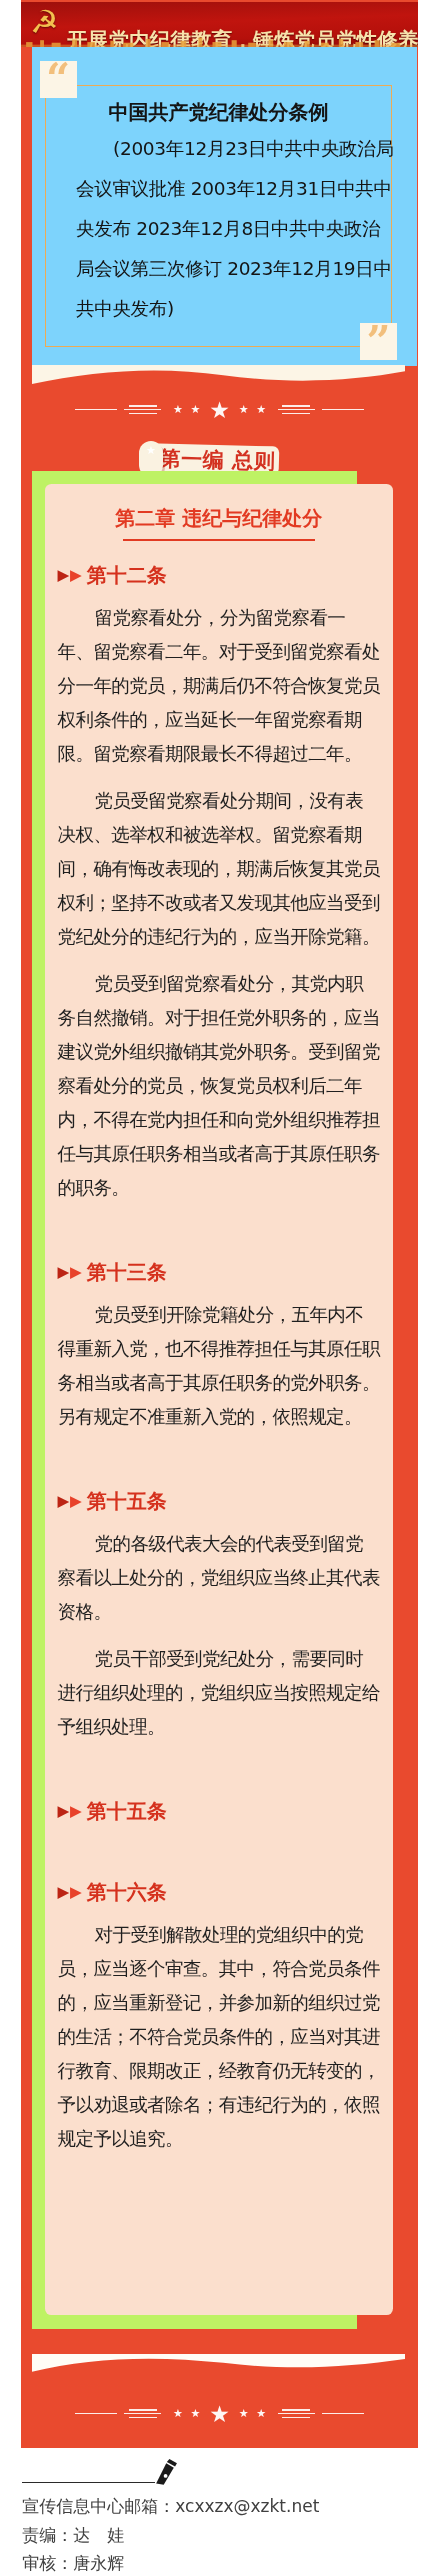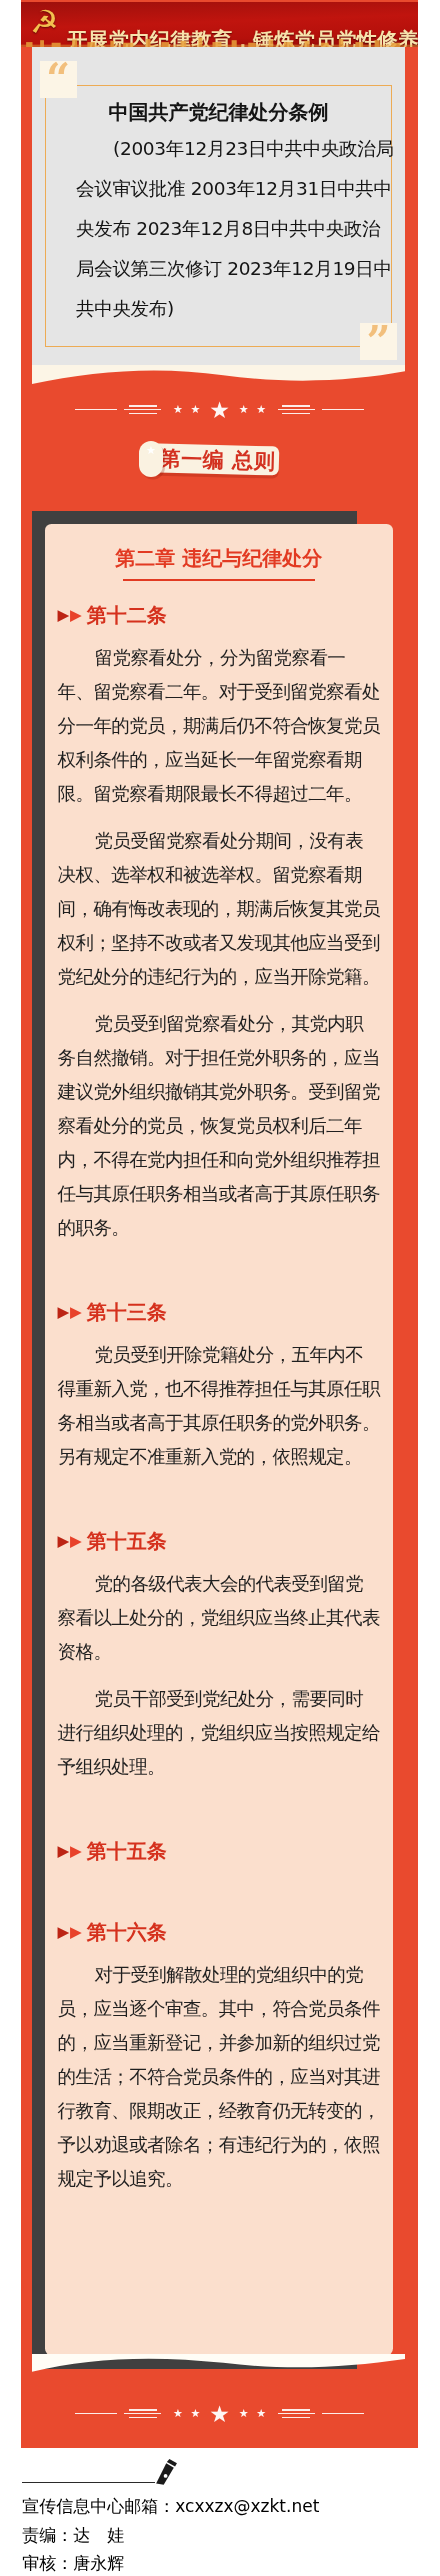--- a/index.html
+++ b/index.html
@@ -10,21 +10,21 @@
   
   .banner{position:absolute;left:21px;top:1.9px;width:397px;height:45px;overflow:hidden;
           background:linear-gradient(178deg,#9E100C 0%,#C0140E 45%,#B5100B 75%,#8E0A07 100%);}
   .banner-emblem{position:absolute;left:9px;top:2.6px;font-size:32px;line-height:36px;color:#F3C04F;
                  text-shadow:0 1.3px 1.9px rgba(40,0,0,.6);}
   .banner-title{position:absolute;left:46px;top:24px;width:348px;font-size:20.4px;font-weight:bold;
                 color:#F7E3AC;letter-spacing:0.3px;white-space:nowrap;
                 text-shadow:0 1.3px 1.3px rgba(60,0,0,.75);}
   .banner-skyline{position:absolute;left:0;bottom:0;width:397px;height:10.2px;opacity:.85;}
   
-  .quote-card{position:absolute;left:32px;top:47px;width:373px;height:319px;background:#e5e5e5;}
+  .quote-card{position:absolute;left:32px;top:47px;width:373px;height:319px;background:#7dd3fc;padding-left:12px;}
   .quote-wave{position:absolute;left:32px;top:365px;width:373px;height:20.4px;display:block;}
   .quote-border{position:absolute;left:13.4px;top:38px;width:345px;height:260px;border:1.3px solid #EDAB54;}
   .quote-open{position:absolute;left:7.7px;top:14px;background:#FCF5E6;padding:0 6.4px;
               font-family:"DejaVu Serif","Liberation Serif",serif;font-weight:bold;font-size:42px;
               line-height:37px;color:#F2BF7C;}
   .quote-close{position:absolute;left:328px;top:276px;background:#FCF5E6;padding:0 6.4px;
                font-family:"DejaVu Serif","Liberation Serif",serif;font-weight:bold;font-size:42px;
                line-height:37px;color:#F2BF7C;}
   .quote-title{position:absolute;left:25.5px;top:52px;width:322px;text-align:center;
                font-size:20px;font-weight:bold;color:#141414;}
@@ -44,39 +44,39 @@
   
   .ribbon{position:absolute;left:139px;top:441px;width:140px;height:38px;}
   .ribbon-body{position:absolute;left:16.6px;top:3.8px;width:123px;height:29px;background:#FAF2E1;
                border-radius:2.6px 6.4px 6.4px 2.6px;transform:rotate(1.4deg);
                box-shadow:0 3.2px 0 rgba(150,25,8,.28);display:flex;align-items:center;justify-content:center;}
   .ribbon-label{font-size:21px;font-weight:bold;color:#D33120;letter-spacing:0.6px;}
   .ribbon-capsule{position:absolute;left:0;top:0;width:24px;height:36px;background:#FAF2E1;
                   border-radius:12px;box-shadow:1.9px 2.6px 0 rgba(150,25,8,.25);text-align:center;}
   .ribbon-capsule .cap-star{display:block;margin-top:3.2px;font-size:11px;color:#ffffff;font-style:normal;}
   
-  .main-card{position:absolute;left:32px;top:511px;width:325px;height:1858px;background:#404040;}
+  .main-card{position:absolute;left:32px;top:471px;width:325px;height:1858px;background:#bef264;}
   .main-wave{position:absolute;left:32px;top:2354px;width:373px;height:19px;display:block;}
   .panel{position:absolute;left:12.8px;top:12.8px;width:348px;height:1831px;background:#FBDFCD;
          border-radius:6.4px;box-sizing:border-box;padding:22px 12.8px 0 12.8px;overflow:hidden;}
   .chapter-title{text-align:center;font-size:20px;font-weight:bold;color:#E23A22;line-height:25.5px;}
   .chapter-underline{width:192px;height:1.9px;background:#E23A22;margin:7.7px auto 0 auto;}
   .article{margin-top:55px;}
   .article.first{margin-top:22px;}
   .article-heading{display:flex;align-items:center;line-height:25.5px;}
   .tri{font-size:15.3px;font-style:normal;}
   .tri.t1{color:#BC2414;margin-right:0.6px;}
   .tri.t2{color:#E8422A;margin-right:5.1px;}
   .article-heading b{font-size:20px;color:#D5311D;}
   .article p{margin:12.8px 0 0 0;font-size:18.5px;line-height:34px;color:#1F1F1F;
              text-indent:2em;letter-spacing:-0.6px;}
   
   .footer-line{position:absolute;left:22.3px;top:2482px;width:133px;height:1.3px;background:#2a2a2a;}
   .pen-icon{position:absolute;left:152px;top:2457px;width:31px;height:29px;}
-  .footer-text{position:absolute;left:22.3px;font-size:17px;color:#000000;white-space:nowrap;}
+  .footer-text{position:absolute;left:22.3px;font-size:17px;color:#404040;white-space:nowrap;}
   .ft1{top:2495px;} .ft2{top:2524px;} .ft3{top:2552px;}
 </style>
 </head>
 <body>
 
 <div id="page">
   <div class="red-column"></div>
 
   <div class="banner">
     <span class="banner-emblem">☭</span>

